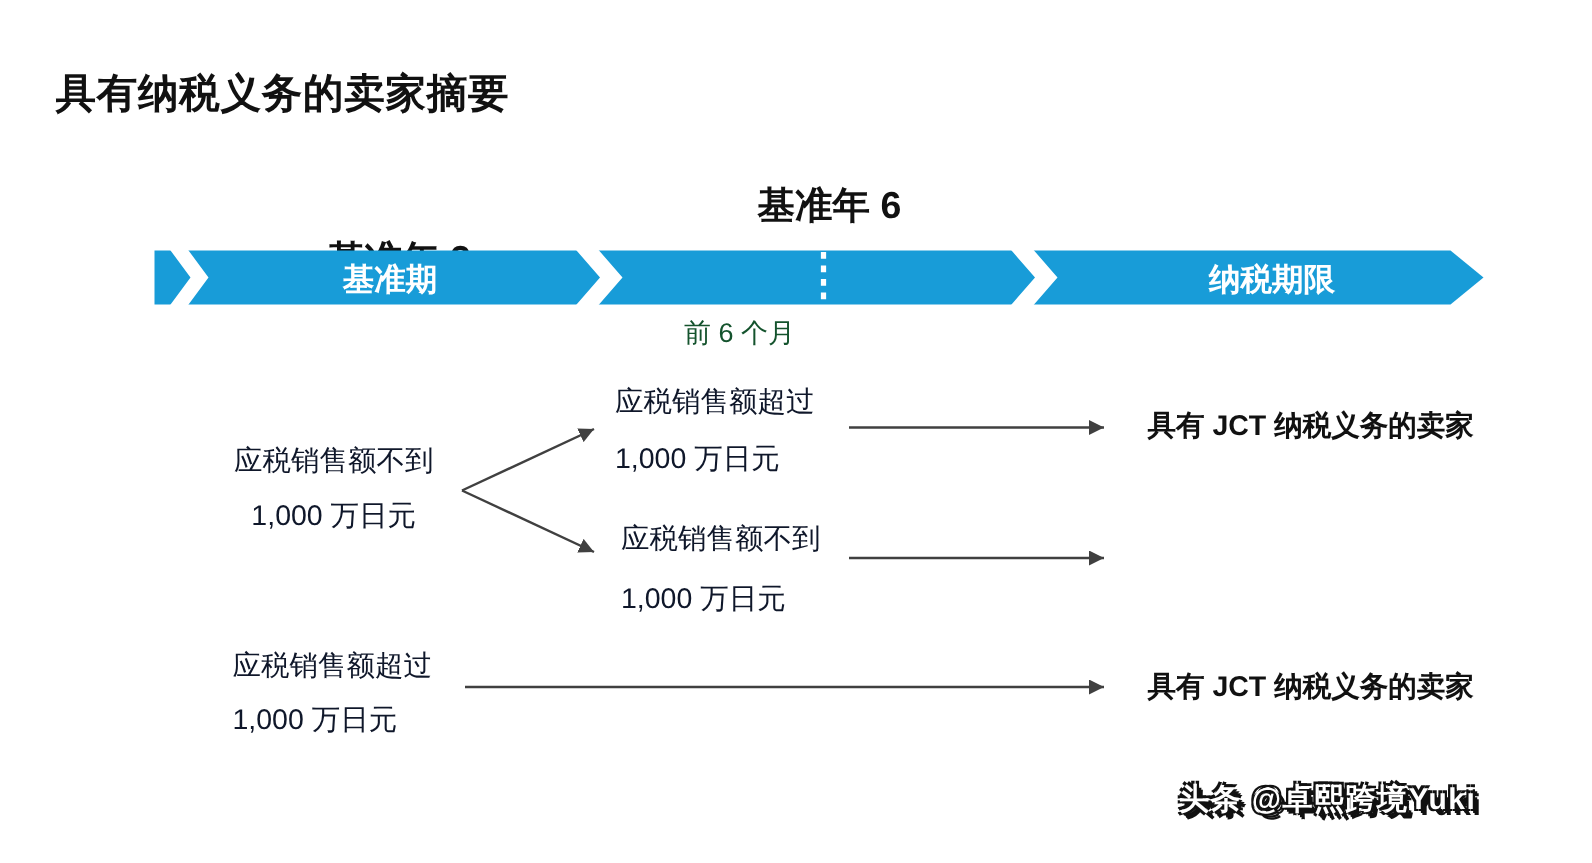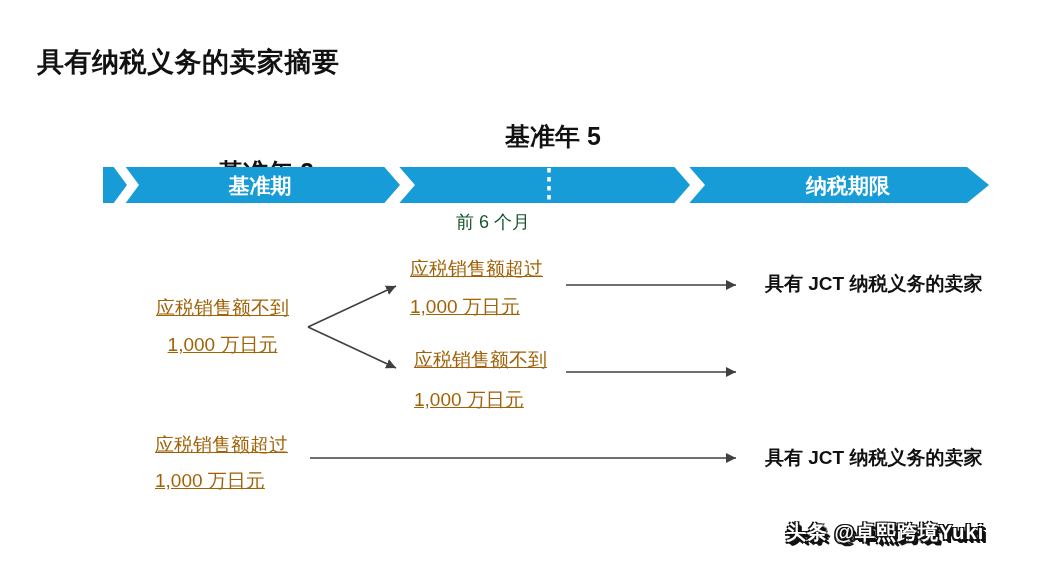--- a/index.html
+++ b/index.html
@@ -57,23 +57,22 @@
     left: 413px; top: 210px;
     width: 160px;
     text-align: center;
     font-size: 18px;
     color: #14532d;
     white-space: nowrap;
   }
   .node {
     position: absolute;
     font-size: 19px;
-    color: #a16207;
+    color: #0f172a;
     white-space: nowrap;
-    text-decoration: underline;
   }
   .node .line { display: block; }
   .node-a { left: 140px; top: 289px; width: 165px; text-align: center; line-height: 37px; }
   .node-b { left: 410px; top: 250px; text-align: left; line-height: 38px; }
   .node-c { left: 414px; top: 340px; text-align: left; line-height: 40px; }
   .node-d { left: 155px; top: 427px; text-align: left; line-height: 36px; }
   .result {
     position: absolute;
     left: 747px;
     font-size: 19px;
@@ -99,21 +98,21 @@
   }
 </style>
 </head>
 <body>
 
 <div class="slide">
 
   <div class="page-title">具有纳税义务的卖家摘要</div>
 
   <div class="col-header c1">基准年 2</div>
-  <div class="col-header c2">基准年 5</div>
+  <div class="col-header c2">基准年 6</div>
 
   <svg class="timeline-svg" width="1061" height="575" viewBox="0 0 1061 575" xmlns="http://www.w3.org/2000/svg">
     <defs>
       <marker id="arrowhead" markerUnits="userSpaceOnUse" markerWidth="12" markerHeight="10" refX="10" refY="5" orient="auto">
         <path d="M0,0 L10,5 L0,10 Z" fill="#404040"></path>
       </marker>
     </defs>
 
     <polygon points="103,167 967,167 989,185 967,203 103,203" fill="#189CD8"></polygon>
 

